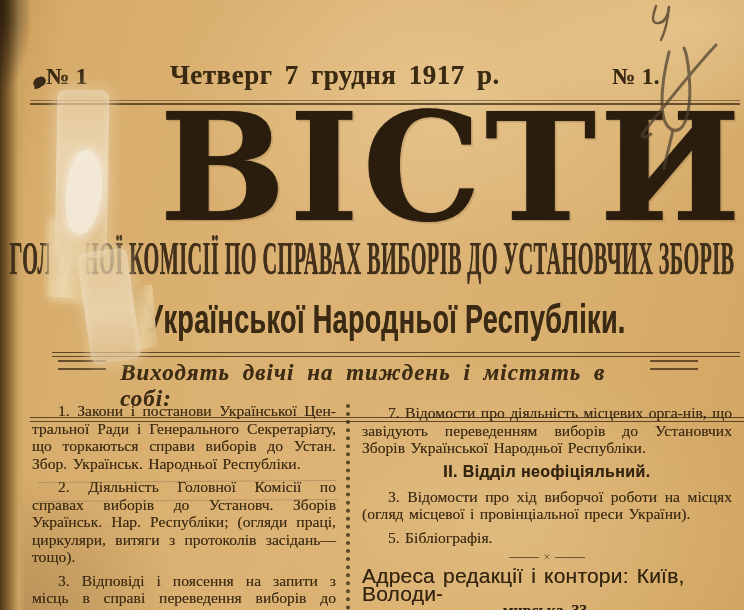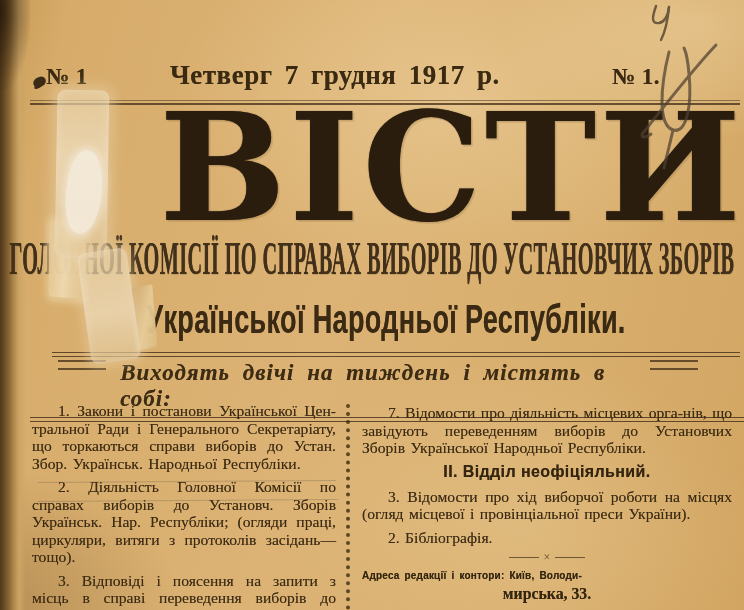--- a/index.html
+++ b/index.html
@@ -108,21 +108,21 @@
   .col-heading.right-h{margin:5px 0 7px;}
   .body-par{
     margin:0 0 6px; font-size:15.6px; line-height:17.5px; text-align:justify;
     text-indent:26px; word-spacing:1.5px; color:#3c2b13;
     text-shadow:0 0 .5px rgba(60,43,19,.55);
   }
   .section-divider{display:flex; align-items:center; justify-content:center; gap:5px; margin:6px 0 5px;}
   .dash-line{width:30px; border-top:1.7px solid rgba(74,53,28,.75);}
   .divider-glyph{font-size:12px; line-height:10px; color:#4a351c; opacity:.85;}
   .address-1{
-    font-family:"Liberation Sans", sans-serif; font-weight:700; font-size:10px;
+    font-family:"Liberation Sans", sans-serif; font-weight:400; font-size:21px;
     line-height:17.5px; letter-spacing:.2px; color:#33240f; word-spacing:2px;
     text-shadow:0 0 .5px rgba(51,36,15,.6);
   }
   .address-2{
     font-family:Liberation Serif, serif; font-weight:700; font-size:15.8px;
     line-height:17.5px; text-align:center; color:#33240f;
     text-shadow:0 0 .5px rgba(51,36,15,.6);
   }
   
   .pencil-line{position:absolute; border-top:1.6px solid rgba(107,93,74,.32); transform:rotate(-.4deg);}
@@ -189,21 +189,21 @@
       <p class="body-par">2. Діяльність Головної Комісії по справах виборів до Установч. Зборів Українськ. Нар. Республіки; (огляди праці, циркуляри, витяги з протоколів засідань—тощо).</p>
       <p class="body-par">3. Відповіді і поясення на запити з місць в справі переведення виборів до Устан. Збор.</p>
     </div>
 
     <div class="col-divider"></div>
 
     <div class="col-right">
       <p class="body-par">7. Відомости про діяльність місцевих орга-нів, що завідують переведенням виборів до Установчих Зборів Української Народньої Республіки.</p>
       <div class="col-heading right-h">ІІ. Відділ неофіціяльний.</div>
       <p class="body-par">3. Відомости про хід виборчої роботи на місцях (огляд місцевої і провінціальної преси України).</p>
-      <p class="body-par">2. Бібліографія.</p>
+      <p class="body-par">5. Бібліографія.</p>
       <div class="section-divider">
         <span class="dash-line"></span>
         <span class="divider-glyph">×</span>
         <span class="dash-line"></span>
       </div>
       <div class="address-1">Адреса редакції і контори: Київ, Володи-</div>
       <div class="address-2">мирська, 33.</div>
     </div>
   </div>
 

